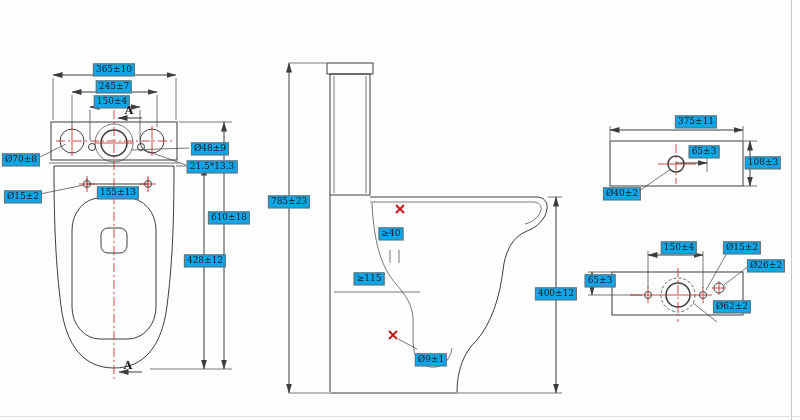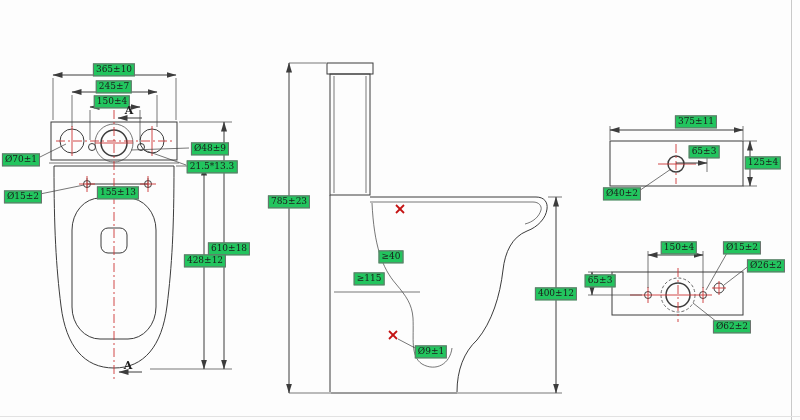--- a/index.html
+++ b/index.html
@@ -7,21 +7,21 @@
          font-family:"DejaVu Serif","Liberation Serif",serif;}
   svg{position:absolute;left:0;top:0;}
   .ln{stroke:#3c3c3c;stroke-width:1;fill:none;}
   .thin{stroke-width:.7;}
   .bold{stroke-width:1.5;}
   .dash{stroke-dasharray:3 2;stroke:#6a6a6a;}
   .red{stroke:#cc3434;stroke-width:.9;fill:none;}
   .redd{stroke-dasharray:9 3 2 3;}
   .redx{stroke:#c41212;stroke-width:1.8;fill:none;}
   .lbl{position:absolute;transform:translate(-50%,-50%);font-size:9px;line-height:1.25;
-       color:#1c1c1c;background:#22c55e;border:1px solid #6f6f6f;padding:0 2px;
+       color:#1c1c1c;background:#0ea5e9;border:1px solid #6f6f6f;padding:0 2px;
        white-space:nowrap;z-index:3;}
   .lbl.plain{border:none;background:transparent;font-size:11px;font-weight:bold;}
   .edge-v{position:absolute;top:0;right:8px;width:1px;height:420px;background:#c9c9c9;}
   .edge-h{position:absolute;left:0;bottom:3px;width:800px;height:1px;background:#e2e2e2;}
 </style>
 </head>
 <body>
 
 <div id="stage">
 
@@ -181,41 +181,41 @@
       <line class="ln thin" x1="750" y1="265" x2="724" y2="285"></line>
       <line class="ln thin" x1="717" y1="322" x2="693" y2="303"></line>
     </g>
   </g>
 </svg>
 
 <div class="lbl" style="left:114px;top:70px">365±10</div>
 <div class="lbl" style="left:114px;top:87px">245±7</div>
 <div class="lbl" style="left:112px;top:102px">150±4</div>
 <div class="lbl plain" style="left:129px;top:111px">A</div>
-<div class="lbl" style="left:21px;top:160px">Ø70±1</div>
+<div class="lbl" style="left:21px;top:160px">Ø70±8</div>
 <div class="lbl" style="left:23px;top:197px">Ø15±2</div>
 <div class="lbl" style="left:210px;top:149px">Ø48±9</div>
 <div class="lbl" style="left:212px;top:167px">21.5*13.3</div>
 <div class="lbl" style="left:118px;top:193px">155±13</div>
-<div class="lbl" style="left:229px;top:249px">610±18</div>
+<div class="lbl" style="left:229px;top:218px">610±18</div>
 <div class="lbl" style="left:205px;top:261px">428±12</div>
 <div class="lbl plain" style="left:128px;top:366px">A</div>
 
 <div class="lbl" style="left:289px;top:202px">785±23</div>
-<div class="lbl" style="left:391px;top:257px">≥40</div>
+<div class="lbl" style="left:391px;top:234px">≥40</div>
 <div class="lbl" style="left:369px;top:279px">≥115</div>
 <div class="lbl" style="left:556px;top:294px">400±12</div>
-<div class="lbl" style="left:431px;top:352px">Ø9±1</div>
+<div class="lbl" style="left:431px;top:360px">Ø9±1</div>
 
 <div class="lbl" style="left:696px;top:122px">375±11</div>
 <div class="lbl" style="left:704px;top:152px">65±3</div>
-<div class="lbl" style="left:763px;top:163px">125±4</div>
+<div class="lbl" style="left:763px;top:163px">108±3</div>
 <div class="lbl" style="left:622px;top:194px">Ø40±2</div>
 
 <div class="lbl" style="left:679px;top:248px">150±4</div>
 <div class="lbl" style="left:742px;top:248px">Ø15±2</div>
 <div class="lbl" style="left:766px;top:266px">Ø26±2</div>
 <div class="lbl" style="left:600px;top:281px">65±3</div>
-<div class="lbl" style="left:732px;top:327px">Ø62±2</div>
+<div class="lbl" style="left:732px;top:307px">Ø62±2</div>
 
 <div class="edge-v"></div>
 <div class="edge-h"></div>
 </div>
 
 </body></html>

